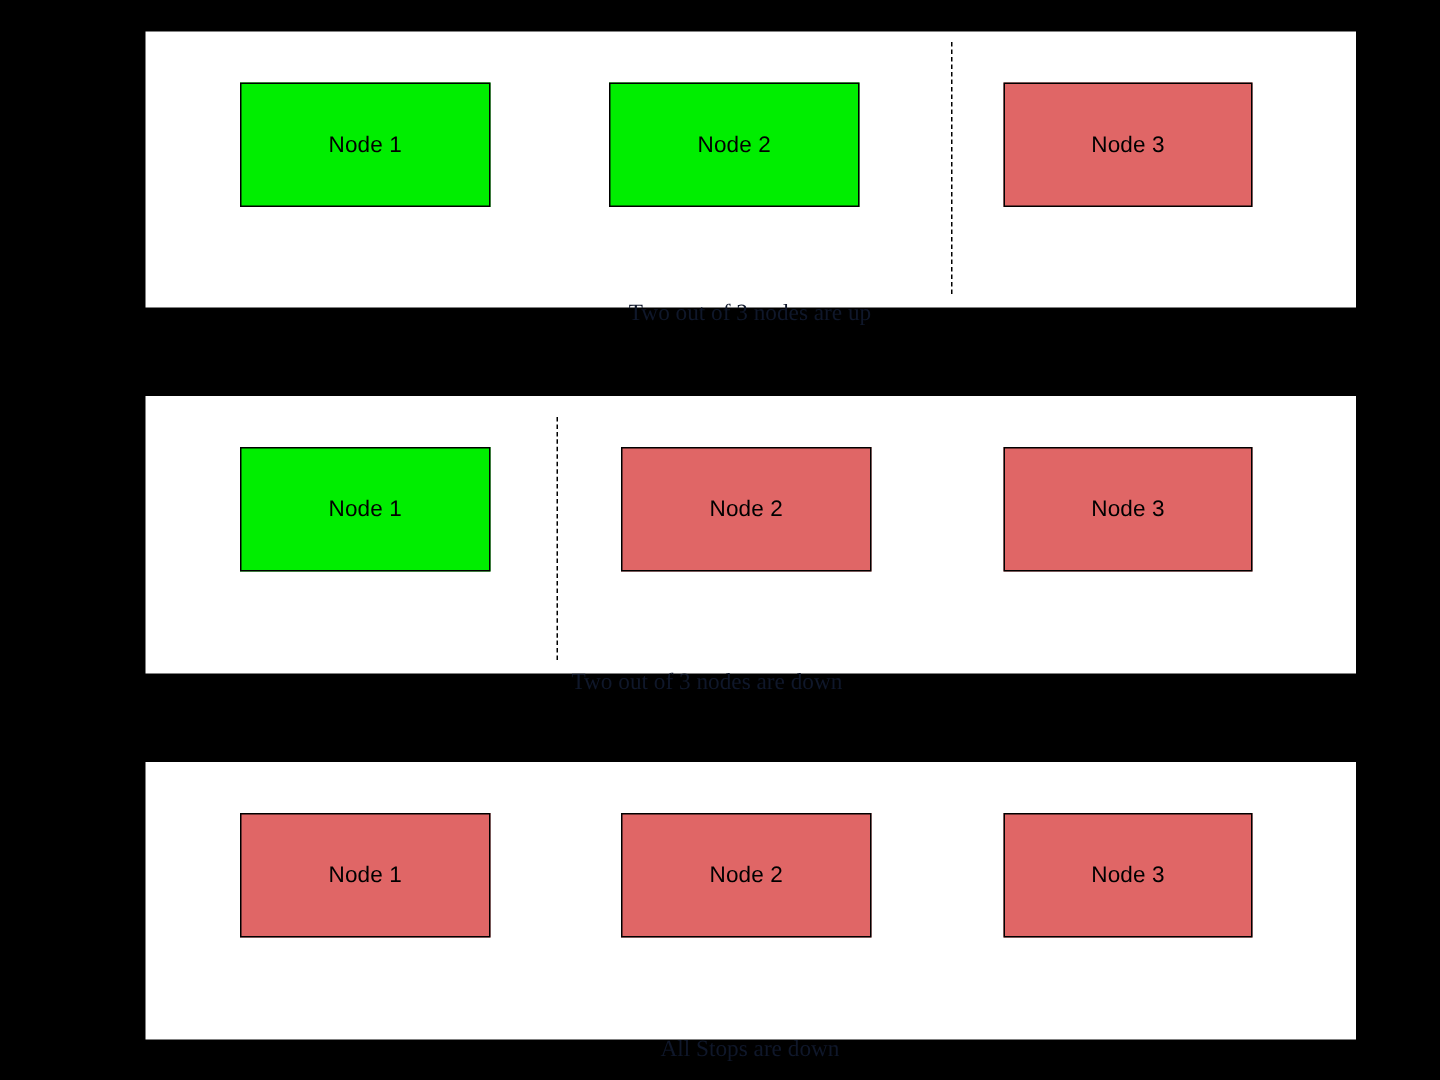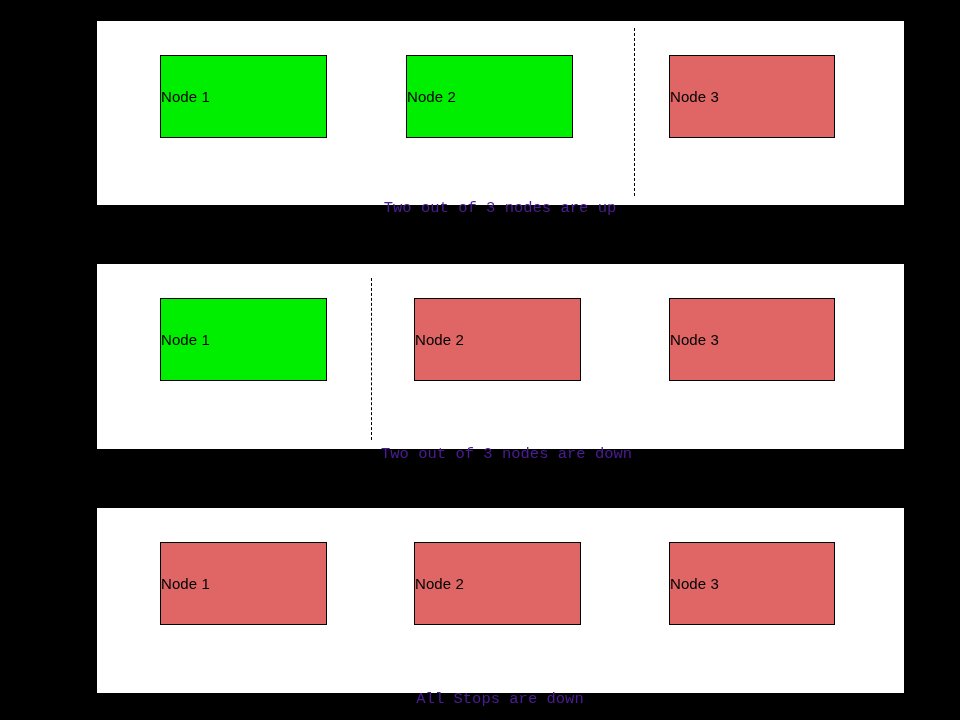--- a/index.html
+++ b/index.html
@@ -23,39 +23,39 @@
     position: absolute;
     background: #ffffff;
     box-sizing: border-box;
   }
   .node-box {
     position: absolute;
     box-sizing: border-box;
     border: 1.6px solid #000000;
     display: flex;
     align-items: center;
-    justify-content: flex-start;
+    justify-content: center;
   }
   .node-label {
     font-family: "Liberation Sans", sans-serif;
     font-size: 15px;
     color: #000000;
     line-height: 1;
     letter-spacing: 0.1px;
   }
   .divider {
     position: absolute;
     border-left: 1.4px dashed #000000;
     width: 0;
   }
   .caption {
     position: absolute;
-    font-family: Liberation Mono, monospace;
+    font-family: Liberation Serif, serif;
     font-size: 15.5px;
-    color: #4c1d95;
+    color: #0f172a;
     line-height: 23px;
     white-space: pre;
   }
   .caption.center { text-align: center; }
   .caption.left   { text-align: left; }
 </style>
 </head>
 <body>
 
 <div id="stage">

